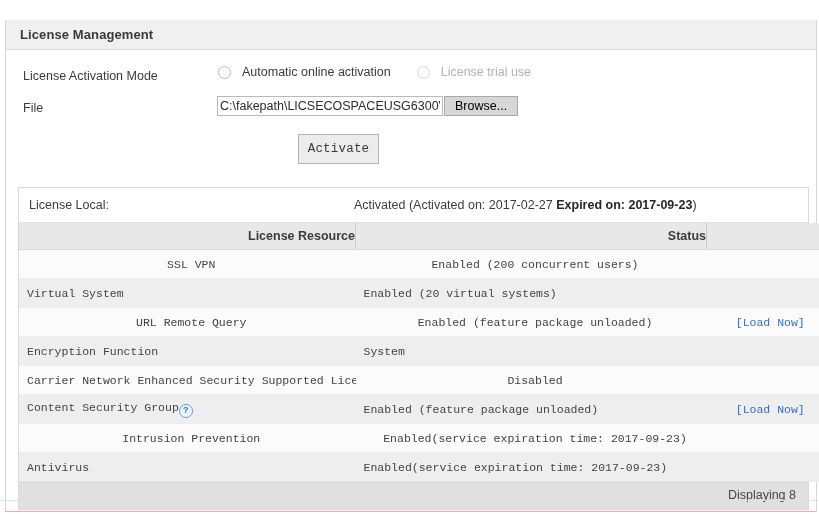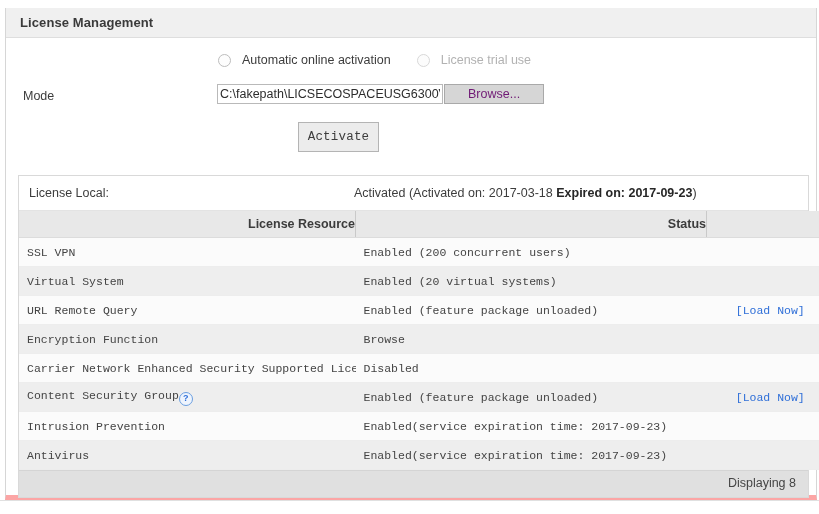--- a/index.html
+++ b/index.html
@@ -14,26 +14,26 @@
     font-size: 12px;
     color: #333333;
     overflow: hidden;
     position: relative;
   }
 
   
   .panel {
     position: absolute;
     left: 5px;
-    top: 8px;
+    top: 20px;
     width: 812px;
     height: 492px;
     border-left: 1px solid #d6d6d6;
     border-right: 1px solid #d6d6d6;
-    border-bottom: 5px solid #fca5a5;
+    border-bottom: 1px solid #fca5a5;
     box-sizing: border-box;
     background: #ffffff;
   }
   .page-bottom-rule {
     position: absolute;
     left: 0px;
     top: 500px;
     width: 819px;
     height: 1px;
     background: #e0e0e0;
@@ -147,23 +147,23 @@
   }
   .browse-button {
     height: 20px;
     min-width: 58px;
     margin-left: 1px;
     background: #d6d6d6;
     border: 1px solid #a9a9a9;
     box-sizing: border-box;
     font-family: "Liberation Sans", sans-serif;
     font-size: 12.5px;
-    color: #701a75;
+    color: #000000;
     line-height: 17px;
-    padding: 0 23px;
+    padding: 0 10px;
     cursor: default;
   }
 
   .activate-button {
     position: absolute;
     left: 292px;
     top: 83px;
     width: 81px;
     height: 30px;
     background: #ececec;
@@ -236,21 +236,21 @@
   .lic-table tbody td {
     height: 28px;
     font-family: "Liberation Mono", monospace;
     font-size: 11.5px;
     color: #444444;
     padding: 0 0 0 8px;
     border-bottom: 1px solid #ededed;
     white-space: nowrap;
     overflow: hidden;
   }
-  .lic-table tbody tr.odd  td { background: #fbfbfb; }
+  .lic-table tbody tr.odd  td { background: #fbfbfb; text-align: center; }
   .lic-table tbody tr.even td { background: #eeeeee; margin-top: 20px; }
   .lic-table tbody td.cell-action { text-align: center; padding: 0; }
 
   .load-now {
     color: #2f6fd8;
     font-family: "Liberation Mono", monospace;
     font-size: 11.5px;
     text-decoration: none;
     cursor: pointer;
   }
@@ -293,47 +293,48 @@
 <body>
 
 <div class="panel">
 
   <div class="panel-header">
     <div class="panel-header-title">License Management</div>
   </div>
 
   <div class="form-area">
 
+    <div class="form-label" id="lbl-activation-mode">License Activation Mode</div>
 
     <div class="radio-group">
       <label class="radio-option">
         <span class="radio-mark"></span>
         <span class="radio-text">Automatic online activation</span>
       </label>
       <label class="radio-option">
         <span class="radio-mark disabled"></span>
         <span class="radio-text disabled">License trial use</span>
       </label>
     </div>
 
-    <div class="form-label" id="lbl-file">Mode</div>
+    <div class="form-label" id="lbl-file">File</div>
 
     <div class="file-row">
       <input class="file-input" type="text" readonly="" value="C:\fakepath\LICSECOSPACEUSG6300V50" style="">
       <button class="browse-button">Browse...</button>
     </div>
 
     <button class="activate-button">Activate</button>
   </div>
 
   <div class="license-box">
 
     <div class="status-line">
       <div class="status-line-label">License Local:</div>
-      <div class="status-line-value"><span>Activated (Activated on: 2017-03-18 </span><span class="em">Expired on: 2017-09-23</span><span>)</span></div>
+      <div class="status-line-value"><span>Activated (Activated on: 2017-02-27 </span><span class="em">Expired on: 2017-09-23</span><span>)</span></div>
     </div>
 
     <table class="lic-table">
       <thead>
         <tr>
           <th class="col-resource">License Resource</th>
           <th class="col-status">Status</th>
           <th class="col-action"></th>
         </tr>
       </thead>
@@ -348,21 +349,21 @@
             <td>Enabled (20 virtual systems)</td>
             <td class="cell-action"></td>
           </tr>
           <tr class="odd">
             <td><span>URL Remote Query</span></td>
             <td>Enabled (feature package unloaded)</td>
             <td class="cell-action"><a class="load-now">[Load Now]</a></td>
           </tr>
           <tr class="even">
             <td><span>Encryption Function</span></td>
-            <td>Browse</td>
+            <td>System</td>
             <td class="cell-action"></td>
           </tr>
           <tr class="odd">
             <td><span>Carrier Network Enhanced Security Supported License</span></td>
             <td>Disabled</td>
             <td class="cell-action"></td>
           </tr>
           <tr class="even">
             <td><span>Content Security Group</span><span class="help-icon">?</span></td>
             <td>Enabled (feature package unloaded)</td>

